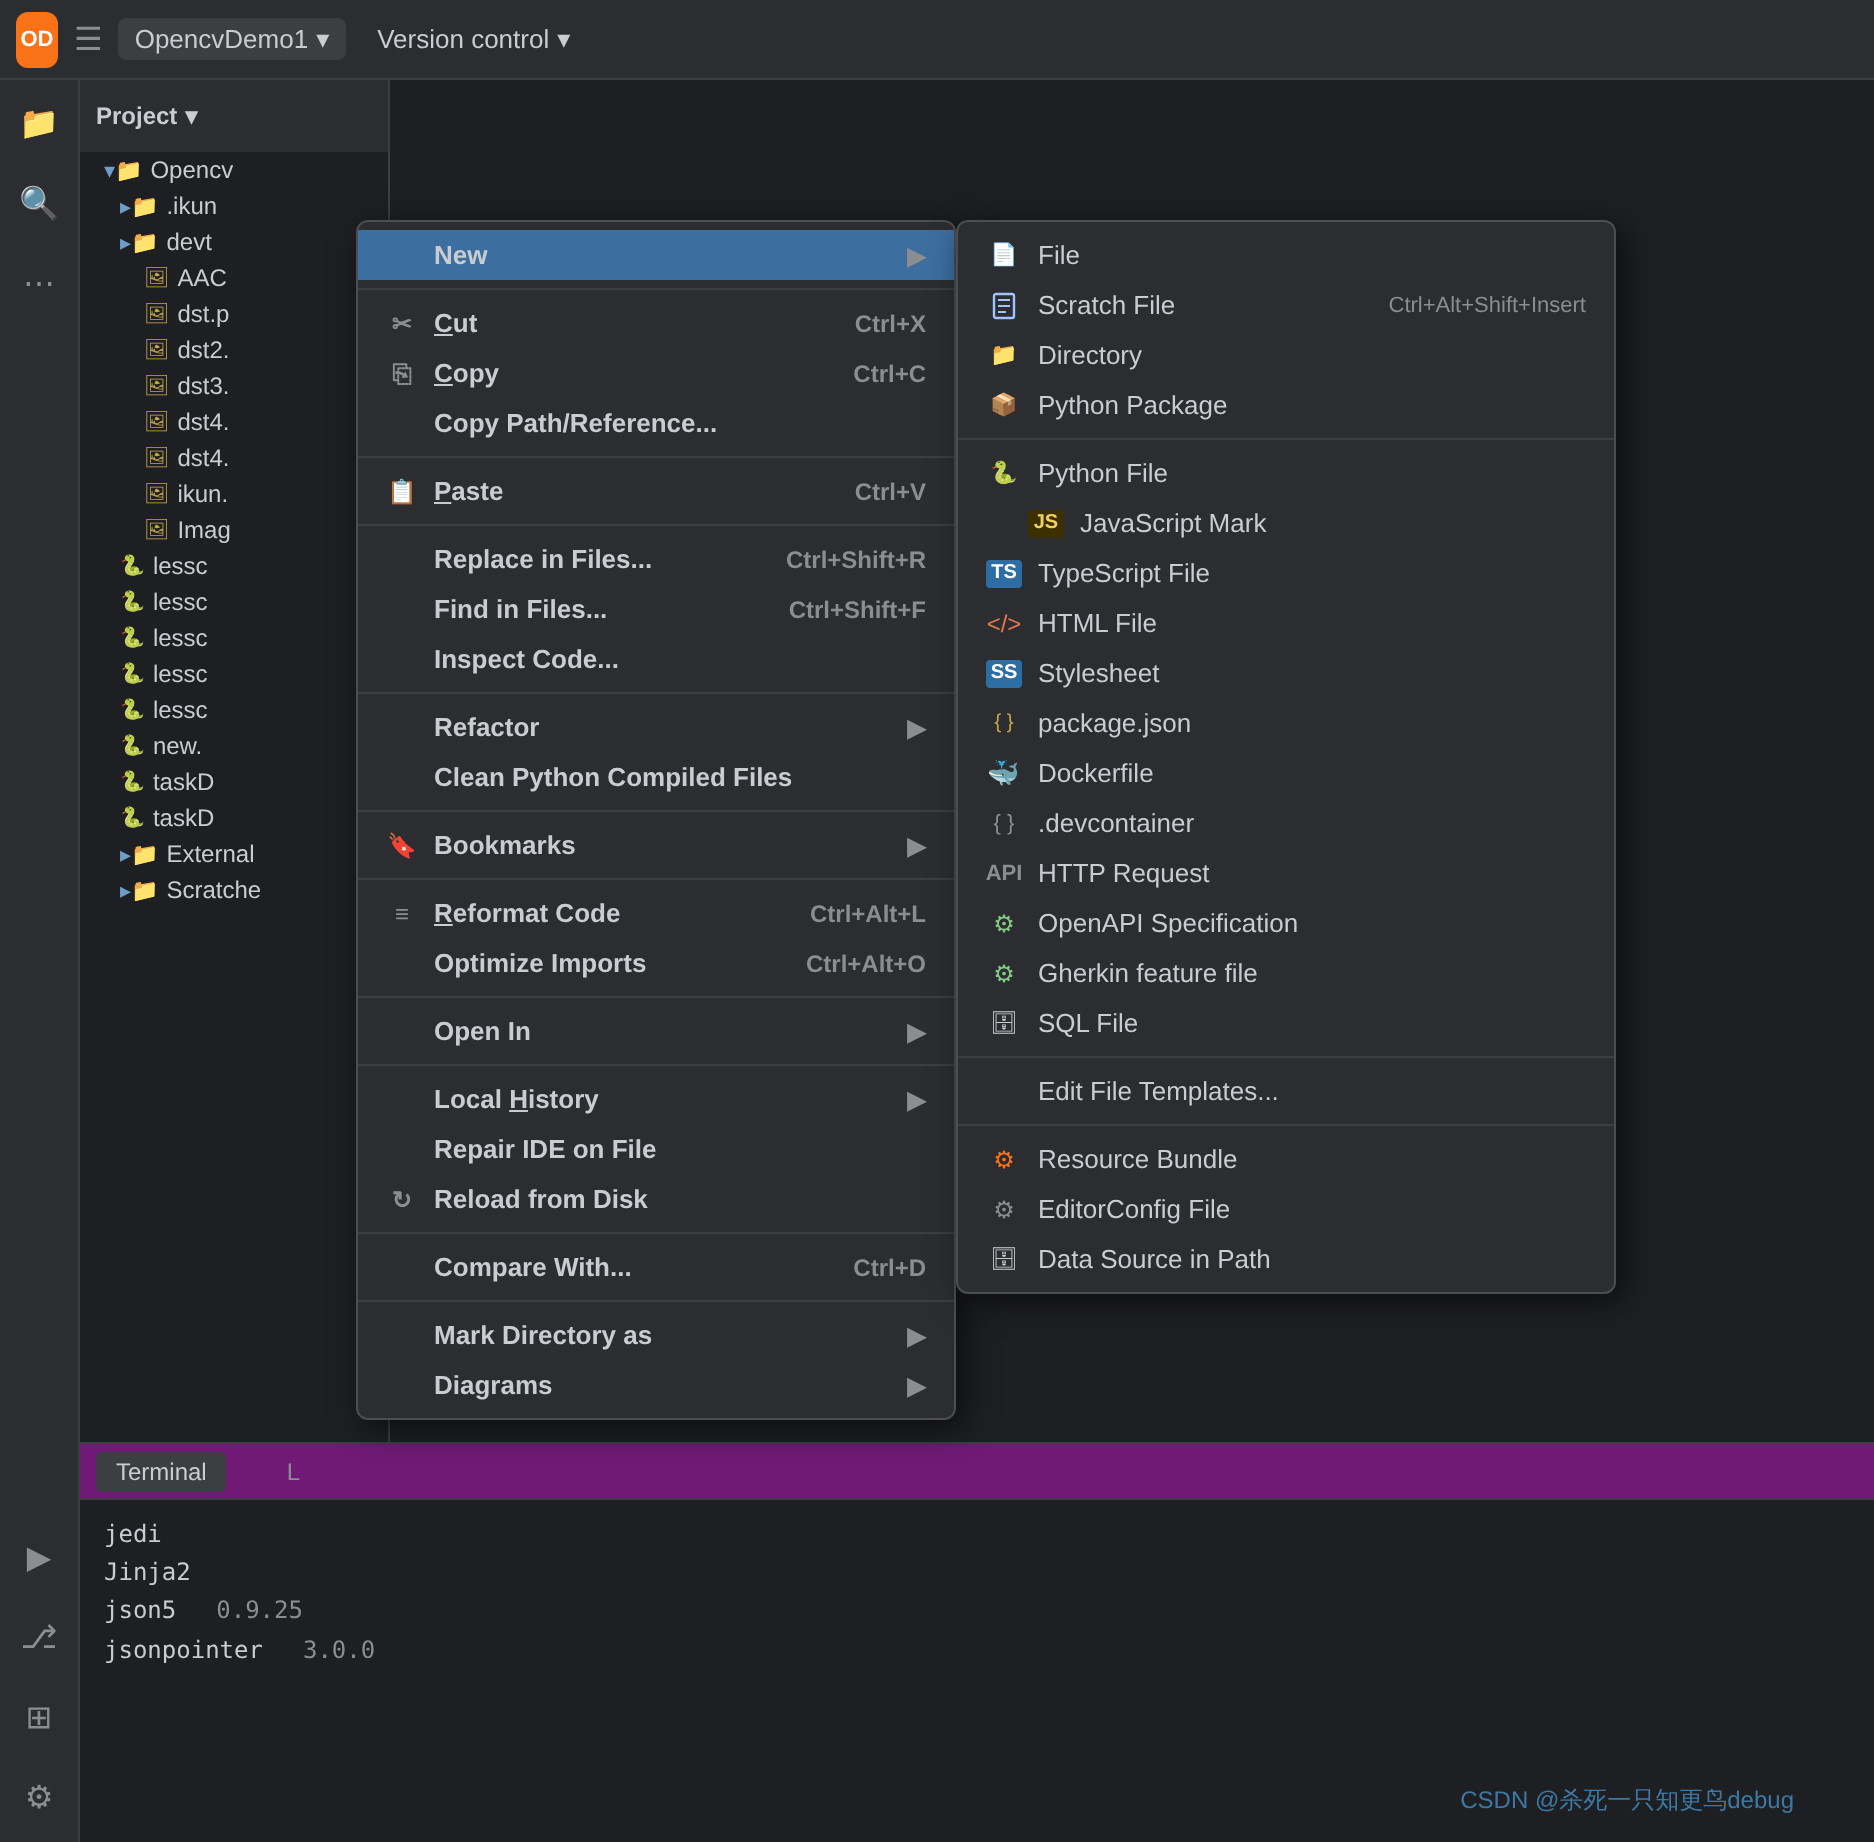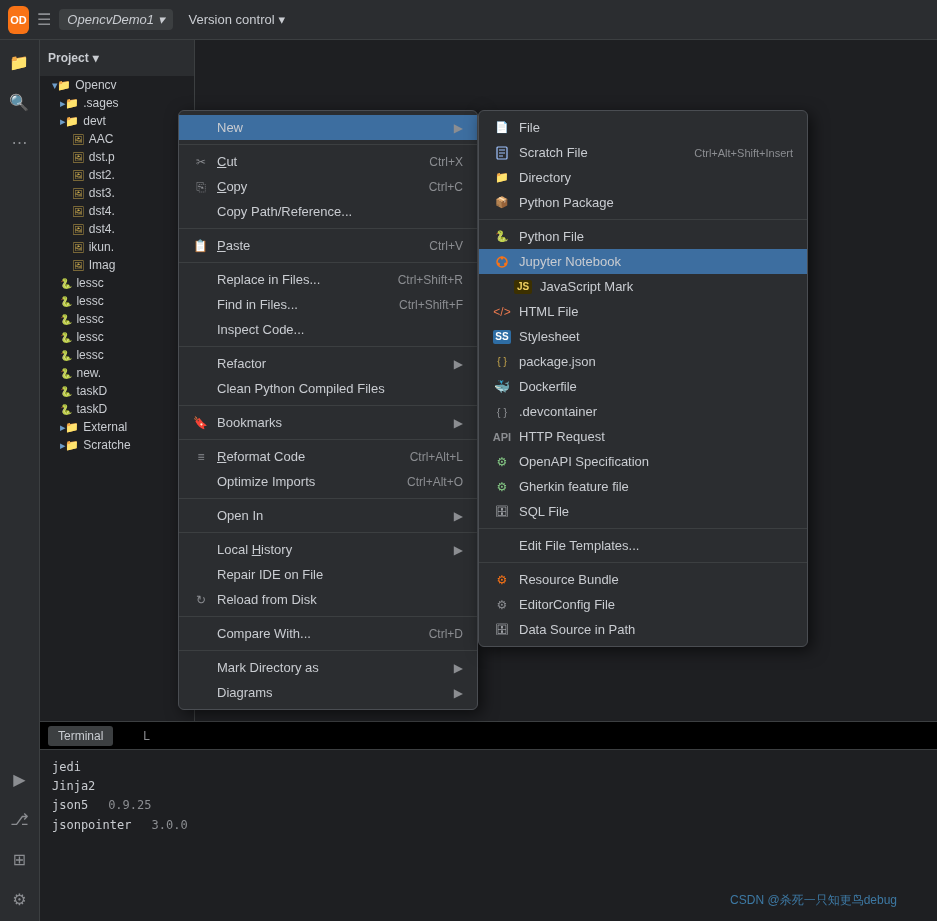--- a/index.html
+++ b/index.html
@@ -44,21 +44,20 @@
     .project-pill {
       background: #3c3f41;
       border-radius: 4px;
       padding: 3px 8px;
       display: flex;
       align-items: center;
       gap: 4px;
       cursor: pointer;
       color: #c9ccd1;
       font-size: 13px;
-      font-style: italic;
     }
     .version-control-btn {
       padding: 3px 8px;
       color: #c9ccd1;
       cursor: pointer;
       font-size: 13px;
       display: flex;
       align-items: center;
       gap: 4px;
     }
@@ -145,20 +144,21 @@
     }
     .menu-item {
       padding: 5px 14px 5px 14px;
       cursor: pointer;
       display: flex;
       align-items: center;
       justify-content: space-between;
       color: #c9ccd1;
       font-size: 13px;
       white-space: nowrap;
+      font-weight: bold;
     }
     .menu-item.active-hover { background: #3d6ea0; }
     .menu-item-left {
       display: flex;
       align-items: center;
       gap: 8px;
     }
     .menu-item-icon {
       width: 16px;
       text-align: center;
@@ -257,21 +257,21 @@
       left: 40px;
       right: 0;
       height: 200px;
       background: #1e1f22;
       border-top: 1px solid #3c3f41;
     }
     .bottom-tabs {
       display: flex;
       align-items: center;
       height: 28px;
-      background: #000000;
+      background: #701a75;
       border-bottom: 1px solid #3c3f41;
       padding: 0 8px;
       gap: 20px;
     }
     .bottom-tab {
       padding: 3px 10px;
       font-size: 12px;
       cursor: pointer;
       color: #8b8d91;
       border-radius: 3px;
@@ -339,21 +339,21 @@
     <div class="file-tree-header">
       <span>Project</span>
       <span>▾</span>
     </div>
     <div class="file-tree-item">
       <span class="folder-icon">▾📁</span>
       <span>Opencv</span>
     </div>
     <div class="file-tree-item indent1">
       <span class="folder-icon">▸📁</span>
-      <span>.sages</span>
+      <span>.ikun</span>
     </div>
     <div class="file-tree-item indent1">
       <span class="folder-icon">▸📁</span>
       <span>devt</span>
     </div>
     <div class="file-tree-item indent2">
       <span class="img-icon">🖼</span>
       <span>AAC</span>
     </div>
     <div class="file-tree-item indent2">
@@ -648,41 +648,34 @@
 
   <div class="sub-separator"></div>
 
   <div class="submenu-item">
     <div class="submenu-item-left">
       <span class="submenu-icon icon-pyfile">🐍</span>
       <span>Python File</span>
     </div>
   </div>
 
-  <div class="submenu-item highlighted">
-    <div class="submenu-item-left">
-      <span class="submenu-icon icon-jupyter">
-        <svg width="14" height="14" viewBox="0 0 14 14">
-          <circle cx="7" cy="7" r="5" fill="none" stroke="#f97316" stroke-width="1.5"></circle>
-          <circle cx="7" cy="3" r="1.5" fill="#f97316"></circle>
-          <circle cx="3.5" cy="9" r="1.5" fill="#f97316"></circle>
-          <circle cx="10.5" cy="9" r="1.5" fill="#f97316"></circle>
-        </svg>
-      </span>
-      <span>Jupyter Notebook</span>
-    </div>
-  </div>
 
   <div class="submenu-item">
     <div class="submenu-item-left">
       <span class="submenu-icon icon-js" style="font-size:10px;font-weight:bold;color:#f0d060;background:#3c3000;border-radius:2px;padding:1px 2px;">JS</span>
       <span>JavaScript Mark</span>
     </div>
   </div>
 
+  <div class="submenu-item">
+    <div class="submenu-item-left">
+      <span class="submenu-icon icon-ts" style="font-size:10px;font-weight:bold;color:#fff;background:#2e6da4;border-radius:2px;padding:1px 2px;">TS</span>
+      <span>TypeScript File</span>
+    </div>
+  </div>
 
   <div class="submenu-item">
     <div class="submenu-item-left">
       <span class="submenu-icon icon-html" style="color:#e8784d;font-size:12px;">&lt;/&gt;</span>
       <span>HTML File</span>
     </div>
   </div>
 
   <div class="submenu-item">
     <div class="submenu-item-left">

